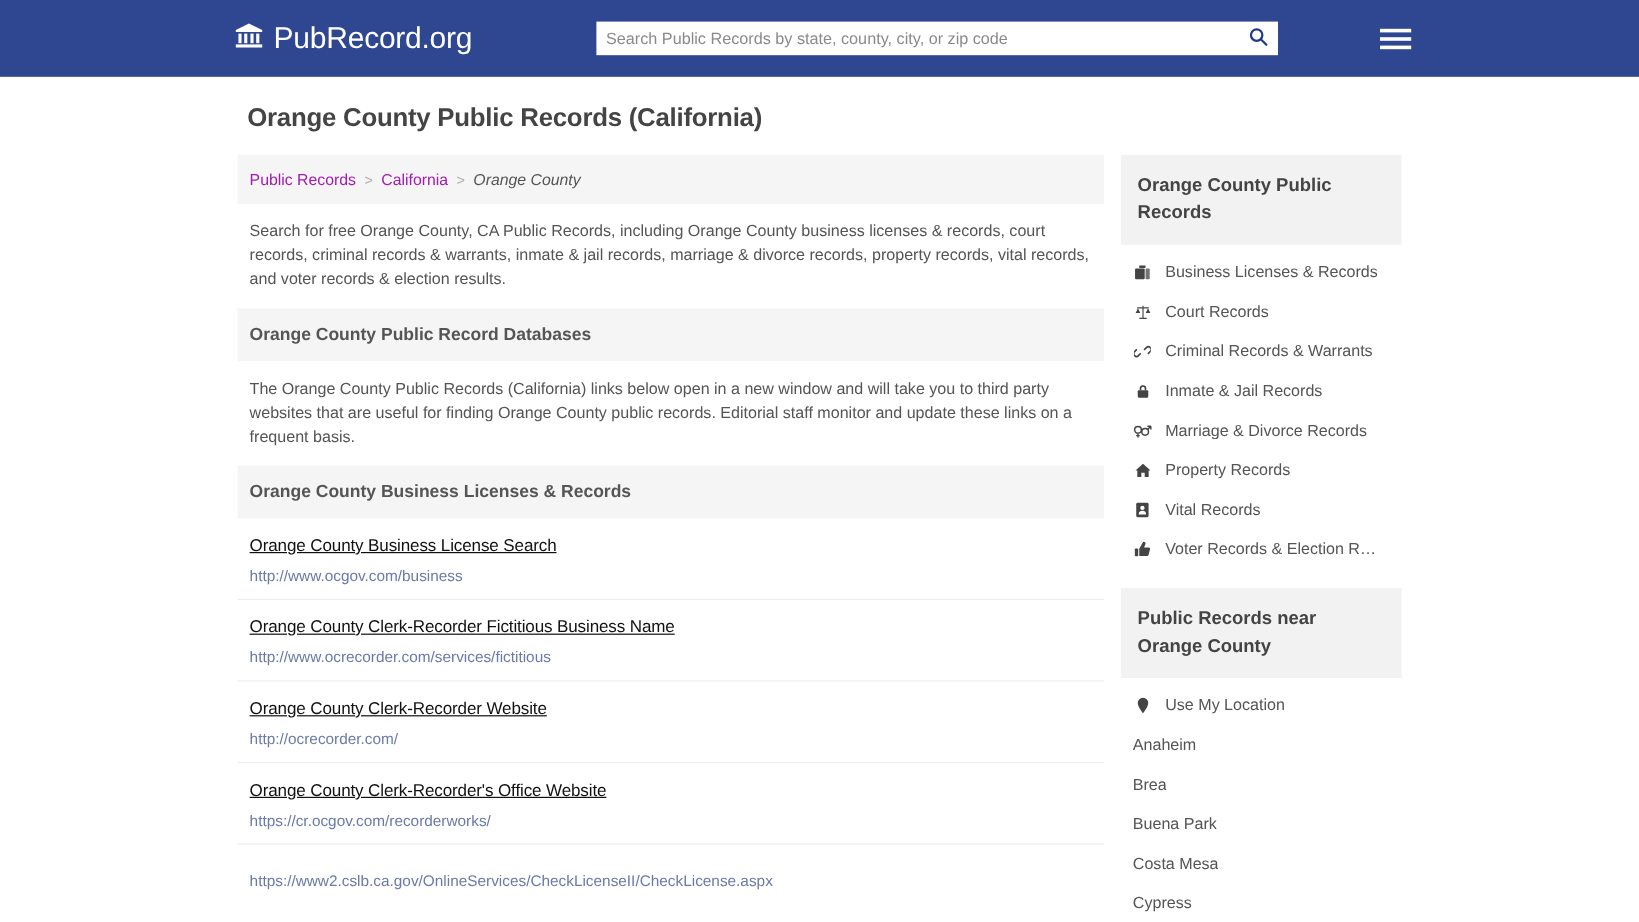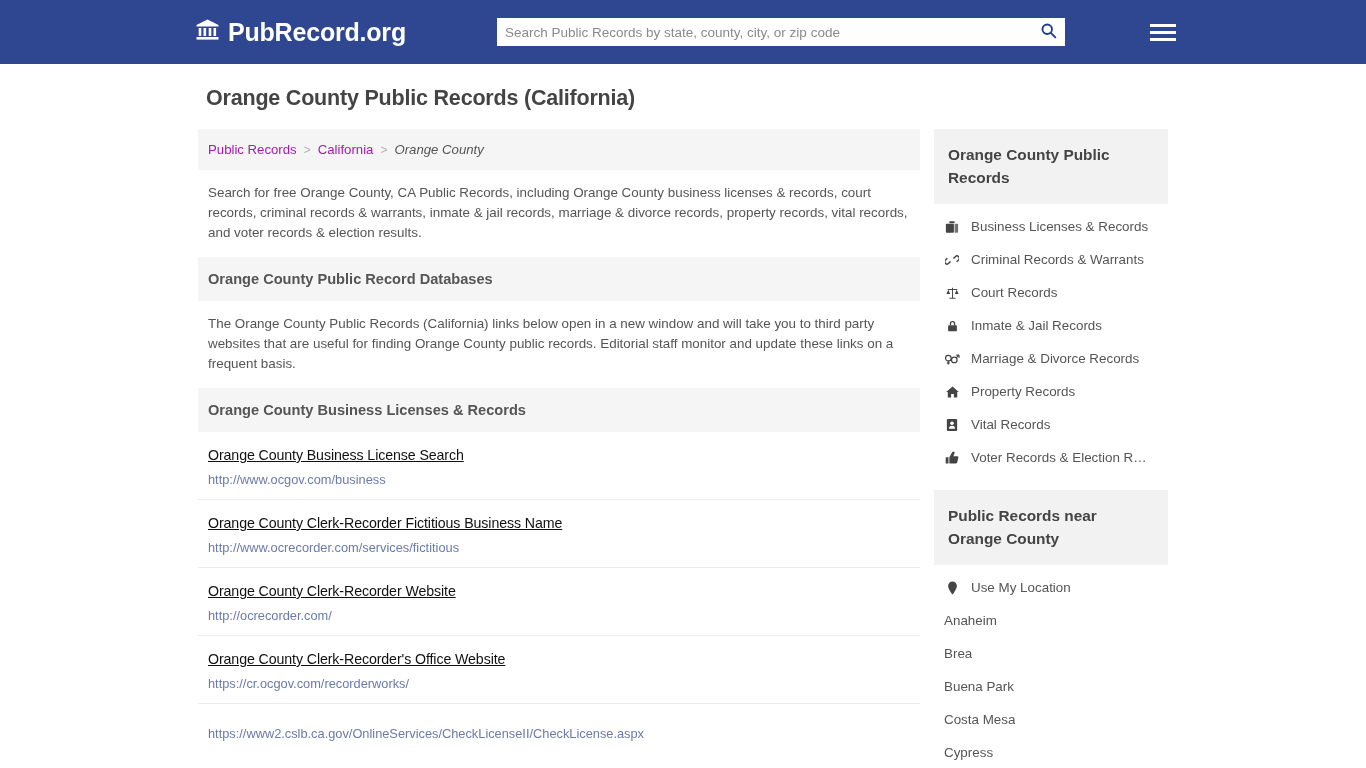--- a/index.html
+++ b/index.html
@@ -23,21 +23,21 @@
     display: flex;
     align-items: center;
     gap: 8px;
     margin-left: 195px;
     text-decoration: none;
   }
   .logo-icon { display: block; }
   .logo-text {
     color: #ffffff;
     font-size: 25px;
-    font-weight: bold;
+    font-weight: normal;
     letter-spacing: -0.2px;
     white-space: nowrap;
   }
   .search-wrap {
     position: absolute;
     left: 497px;
     top: 18px;
     width: 568px;
     height: 28px;
     background: #ffffff;
@@ -290,39 +290,39 @@
                   <rect x="5" y="1.5" width="6" height="2.2" rx="0.6"></rect>
                   <rect x="1" y="4.2" width="9.2" height="10.3" rx="1"></rect>
                   <rect x="11" y="4.2" width="4" height="10.3" rx="1" opacity="0.75"></rect>
                 </svg>
               </span>
               <span class="lbl">Business Licenses &amp; Records</span>
             </li>
 
             <li class="panel-item">
               <span class="ico">
-                <svg width="14" height="14" viewBox="0 0 16 16" fill="none" stroke="#444" stroke-width="1.6">
-                  <path d="M6.4 9.6 L4.2 11.8 a2.6 2.6 0 0 1-3.7-3.7 L2.7 5.9"></path>
-                  <path d="M9.6 6.4 L11.8 4.2 a2.6 2.6 0 0 1 3.7 3.7 L13.3 10.1"></path>
-                </svg>
-              </span>
-              <span class="lbl">Criminal Records &amp; Warrants</span>
-            </li>
-
-            <li class="panel-item">
-              <span class="ico">
                 <svg width="15" height="14" viewBox="0 0 16 16" fill="none" stroke="#444" stroke-width="1.1">
                   <line x1="8" y1="2" x2="8" y2="14"></line>
                   <line x1="2.5" y1="4" x2="13.5" y2="4"></line>
                   <line x1="4.5" y1="14" x2="11.5" y2="14"></line>
                   <path d="M1 9 L3.2 4.4 L5.4 9 Z" fill="#444" stroke="none"></path>
                   <path d="M10.6 9 L12.8 4.4 L15 9 Z" fill="#444" stroke="none"></path>
                 </svg>
               </span>
               <span class="lbl">Court Records</span>
+            </li>
+
+            <li class="panel-item">
+              <span class="ico">
+                <svg width="14" height="14" viewBox="0 0 16 16" fill="none" stroke="#444" stroke-width="1.6">
+                  <path d="M6.4 9.6 L4.2 11.8 a2.6 2.6 0 0 1-3.7-3.7 L2.7 5.9"></path>
+                  <path d="M9.6 6.4 L11.8 4.2 a2.6 2.6 0 0 1 3.7 3.7 L13.3 10.1"></path>
+                </svg>
+              </span>
+              <span class="lbl">Criminal Records &amp; Warrants</span>
             </li>
 
             <li class="panel-item">
               <span class="ico">
                 <svg width="13" height="14" viewBox="0 0 16 16" fill="#444">
                   <path d="M4.6 7 V5.2 a3.4 3.4 0 0 1 6.8 0 V7 h-1.7 V5.2 a1.7 1.7 0 0 0-3.4 0 V7 Z"></path>
                   <rect x="2.6" y="7" width="10.8" height="7.6" rx="1.1"></rect>
                 </svg>
               </span>
               <span class="lbl">Inmate &amp; Jail Records</span>

